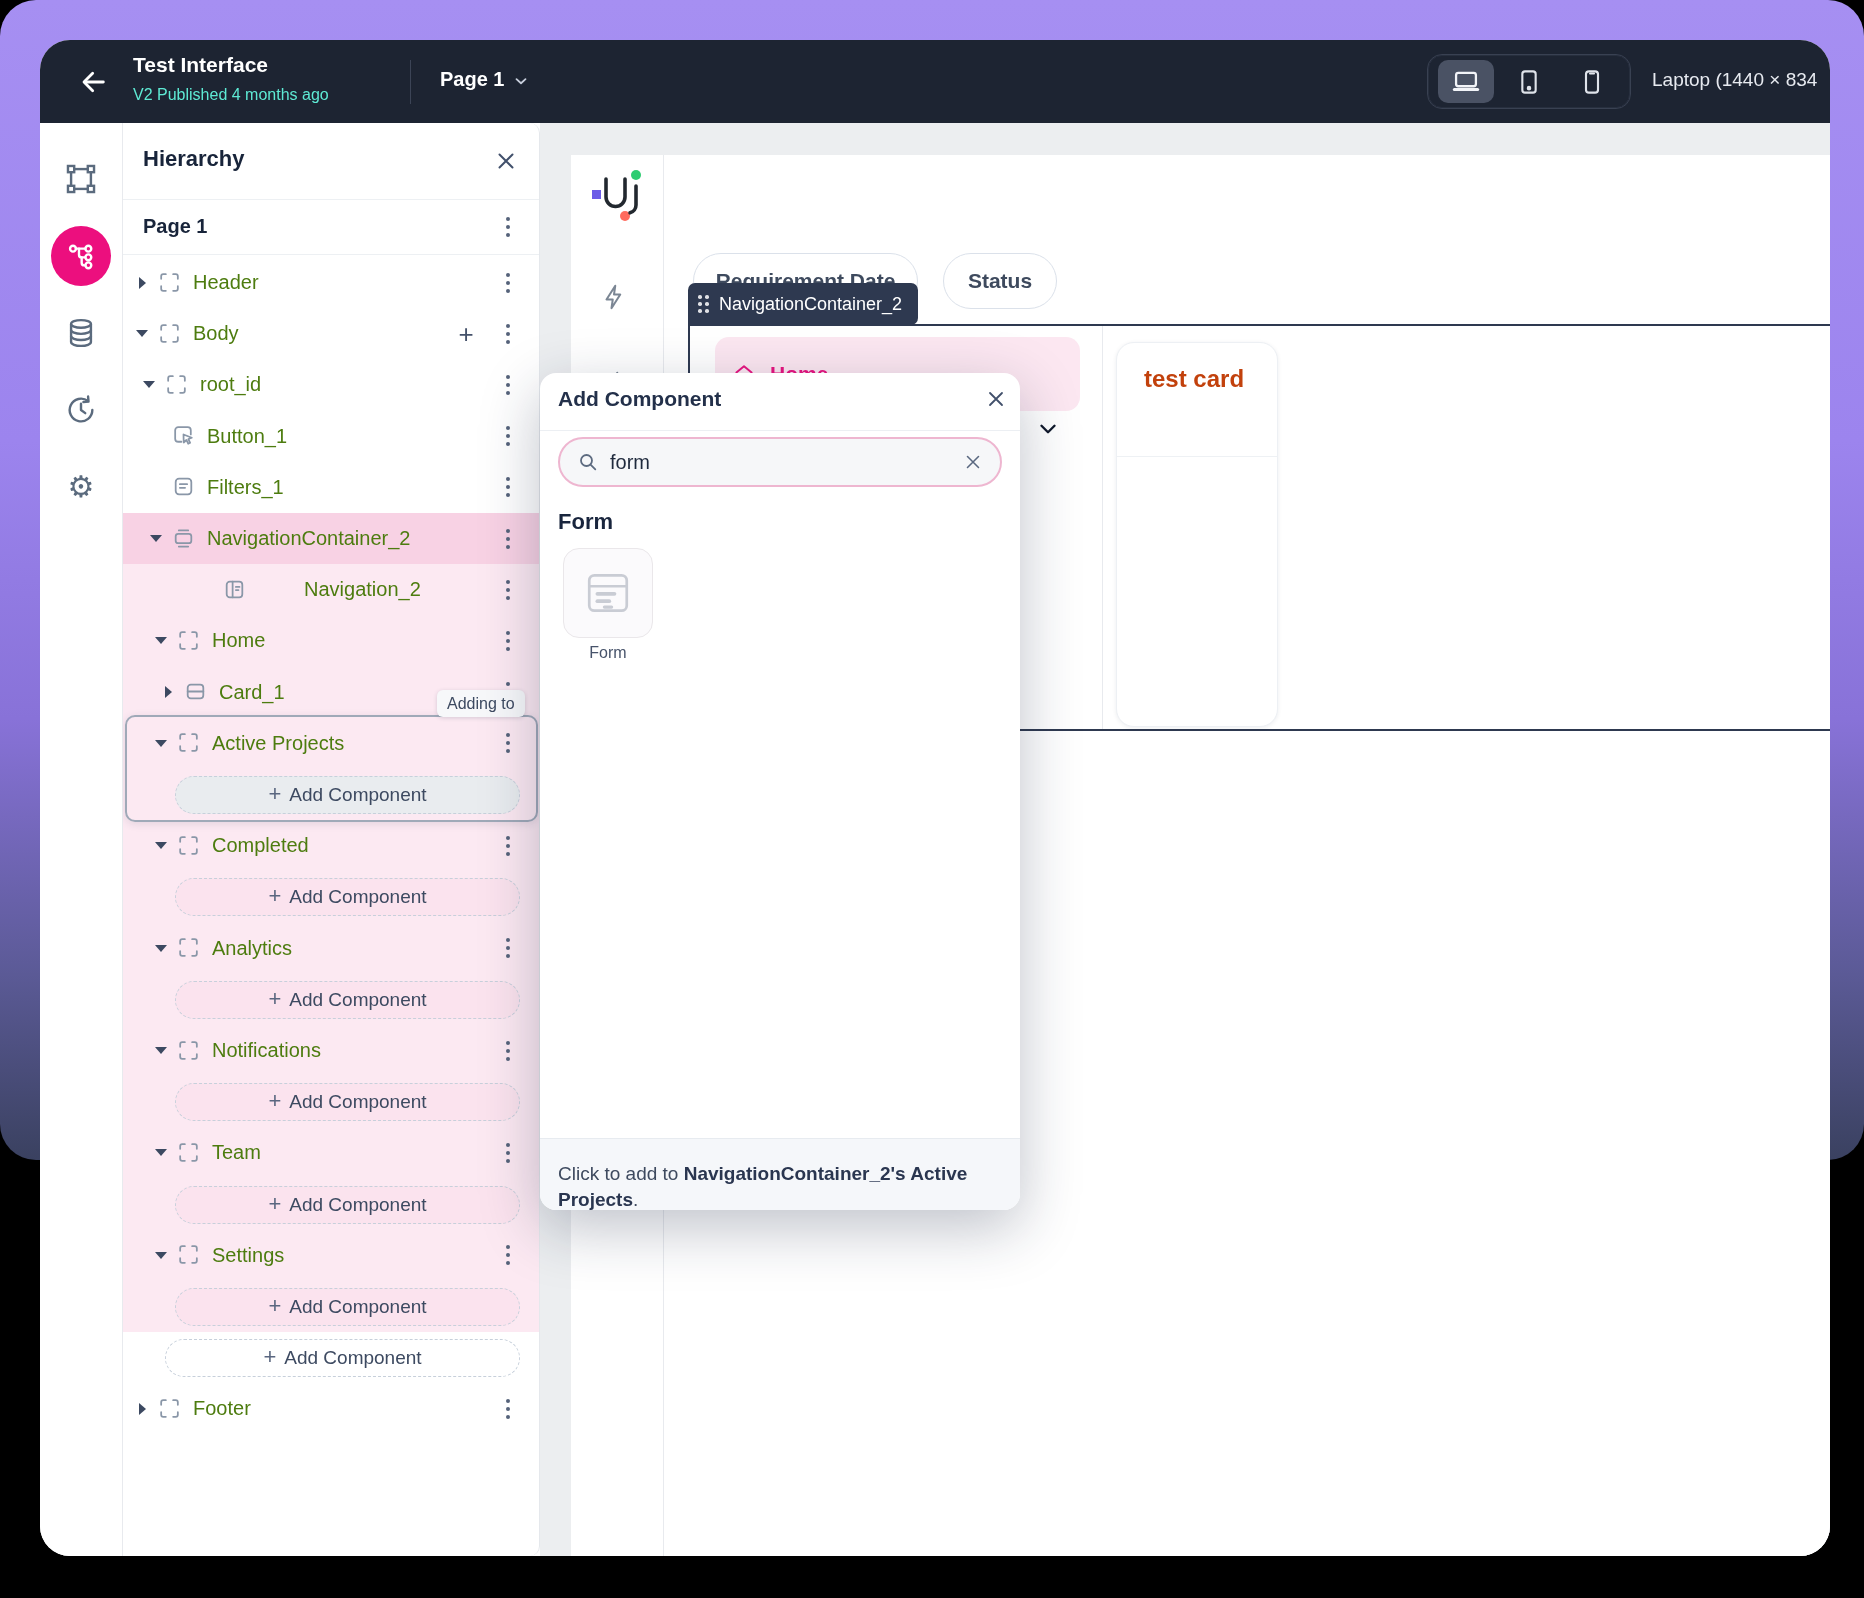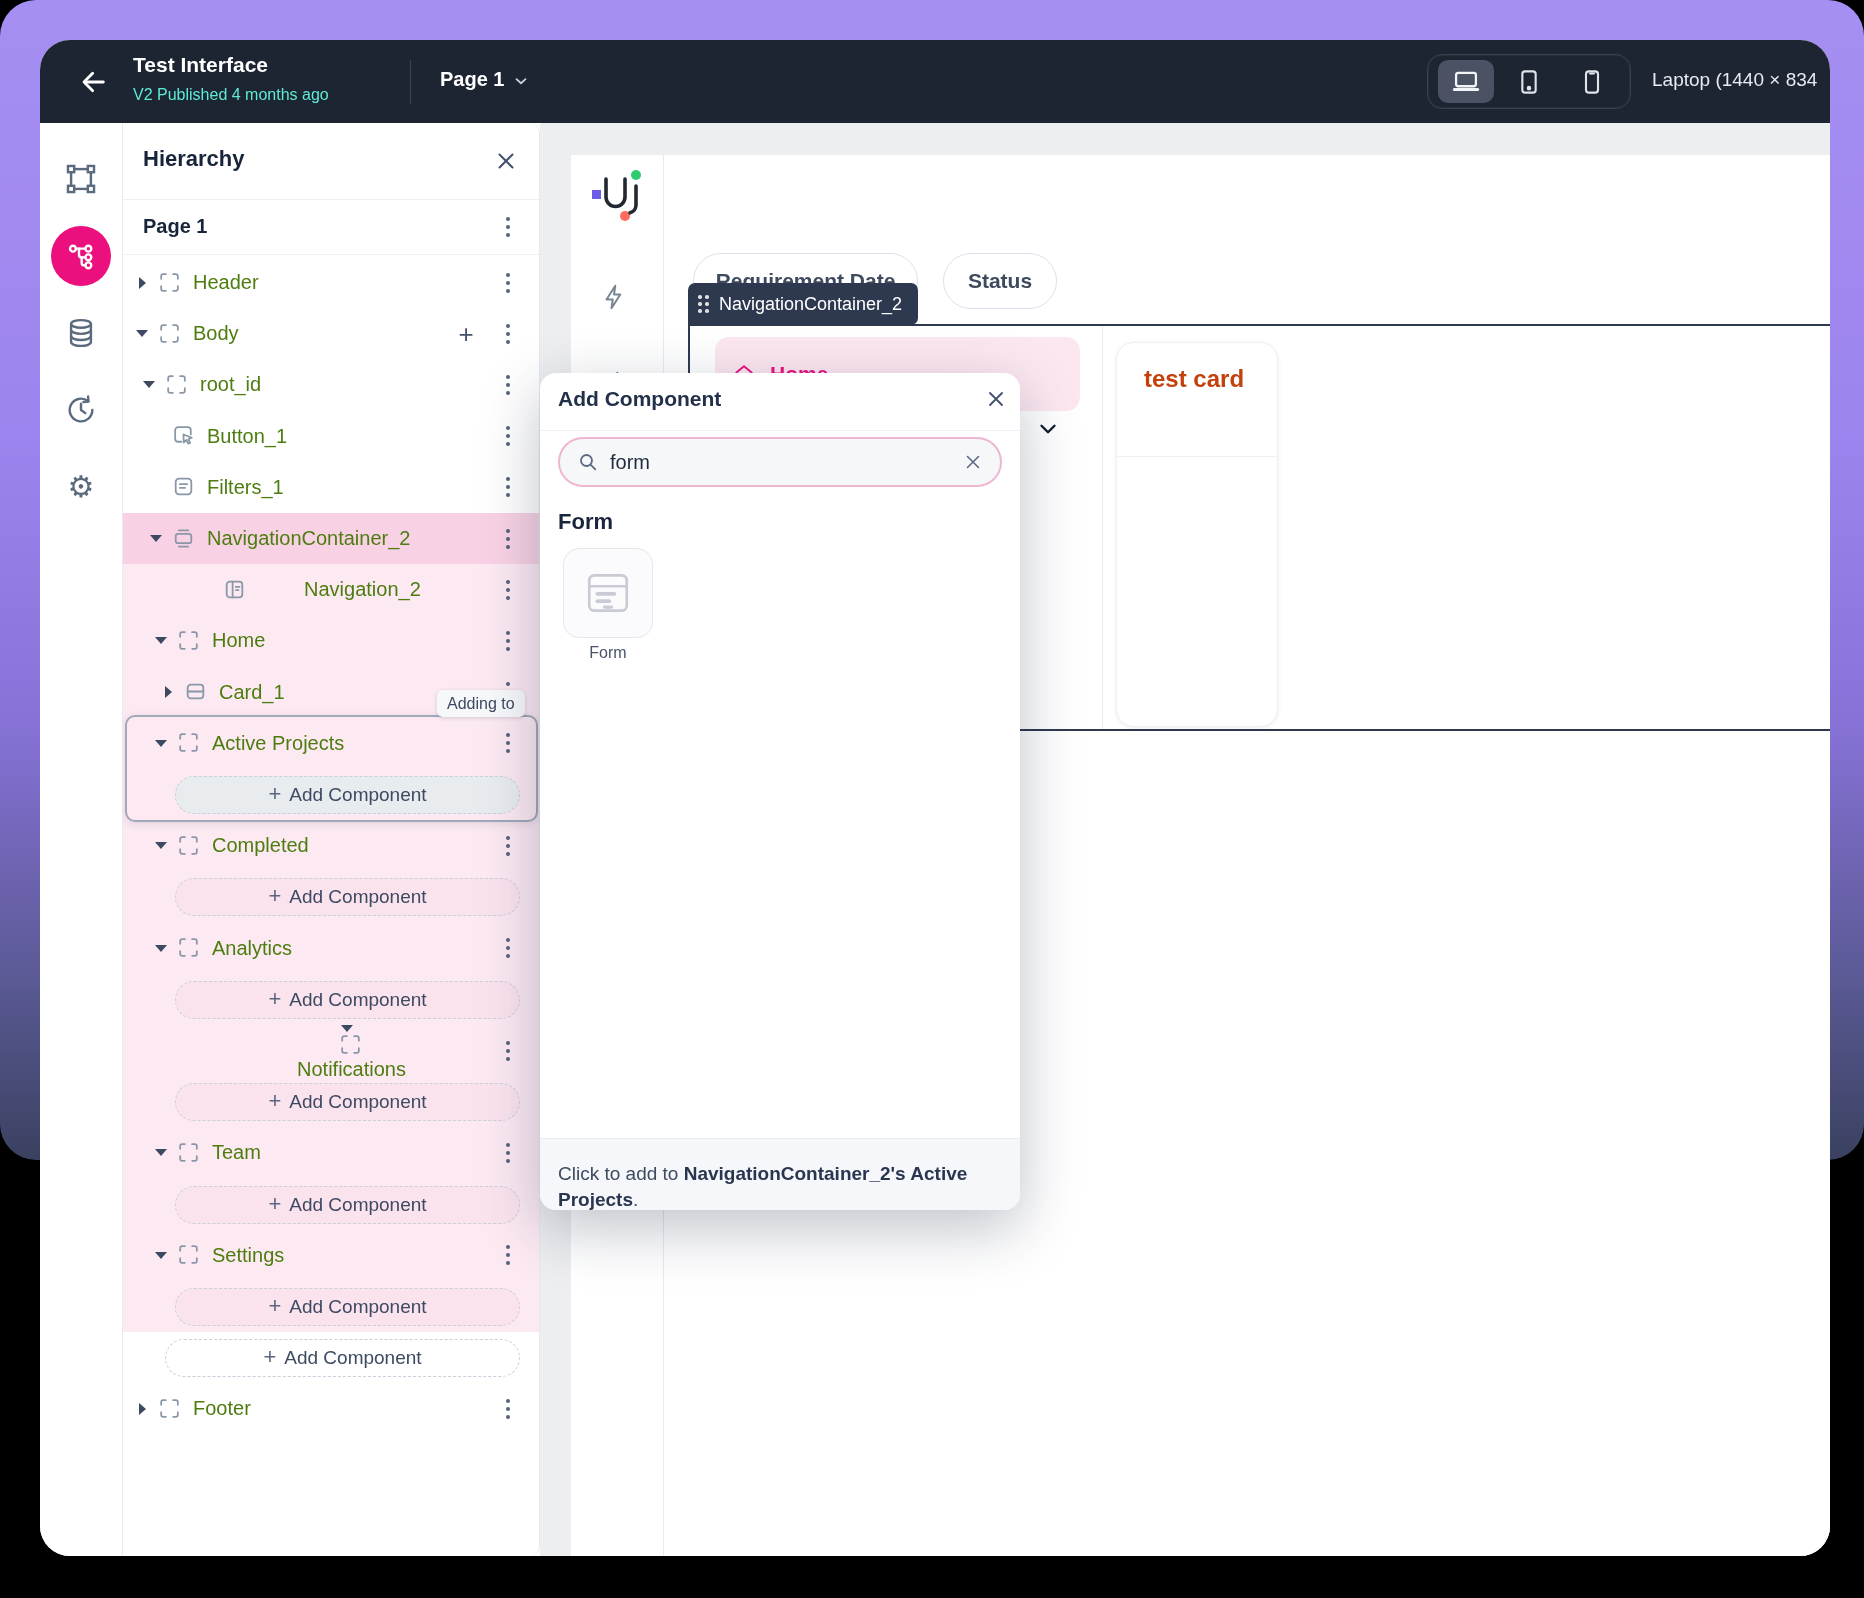--- a/index.html
+++ b/index.html
@@ -413,21 +413,21 @@
             <span class="kebab">
               <i></i>
               <i></i>
               <i></i>
             </span>
           </div>
           <div class="add-btn add-pink" style="top: 857.8px;">
             <span class="plus">+</span>
             <span>Add Component</span>
           </div>
-          <div class="tree-row" style="top: 902px; padding-left: 31px; flex-direction: column;">
+          <div class="tree-row" style="top: 902px; padding-left: 31px;">
             <span class="caret">
               <i class="caret-down"></i>
             </span>
             <span class="row-icon"><svg width="25" height="25" viewBox="0 0 24 24" fill="none" stroke="#8a97a8" stroke-width="1.7" stroke-linecap="round" stroke-linejoin="round">
                 <path d="M4 8.5V6a2 2 0 0 1 2-2h2.5"></path>
                 <path d="M15.5 4H18a2 2 0 0 1 2 2v2.5"></path>
                 <path d="M20 15.5V18a2 2 0 0 1-2 2h-2.5"></path>
                 <path d="M8.5 20H6a2 2 0 0 1-2-2v-2.5"></path>
               </svg></span>
             <span class="row-label">Notifications</span>

